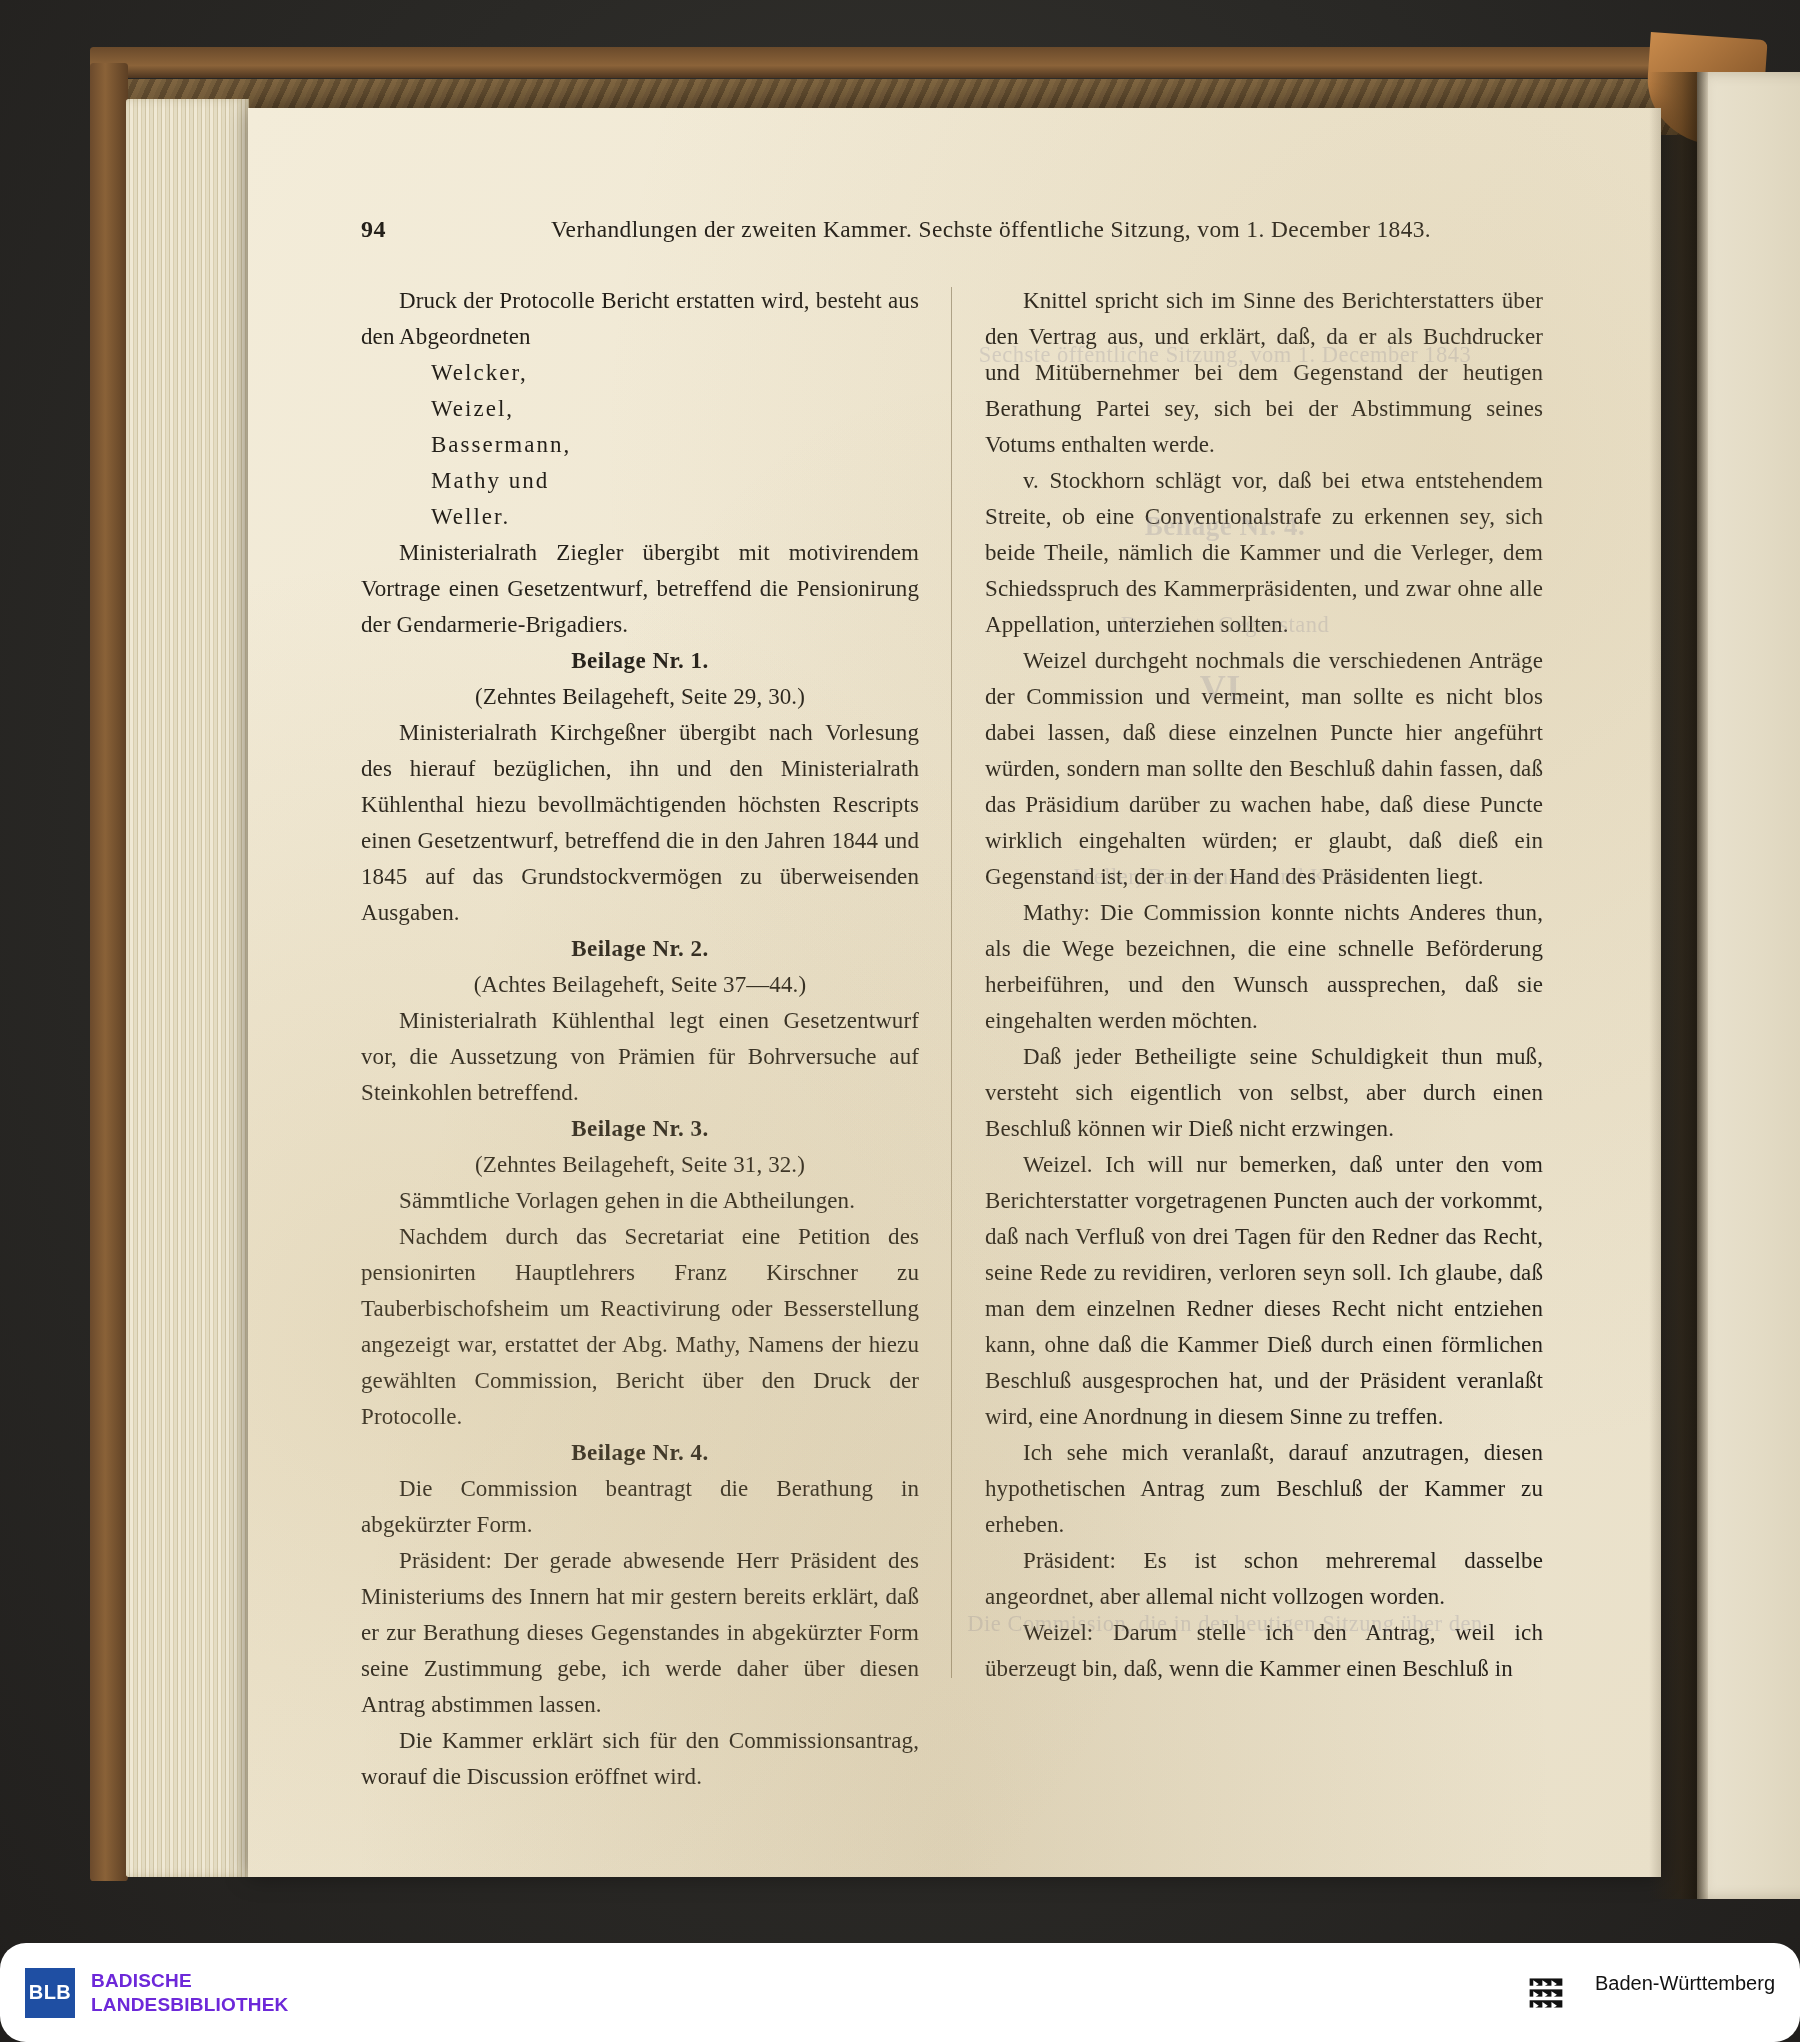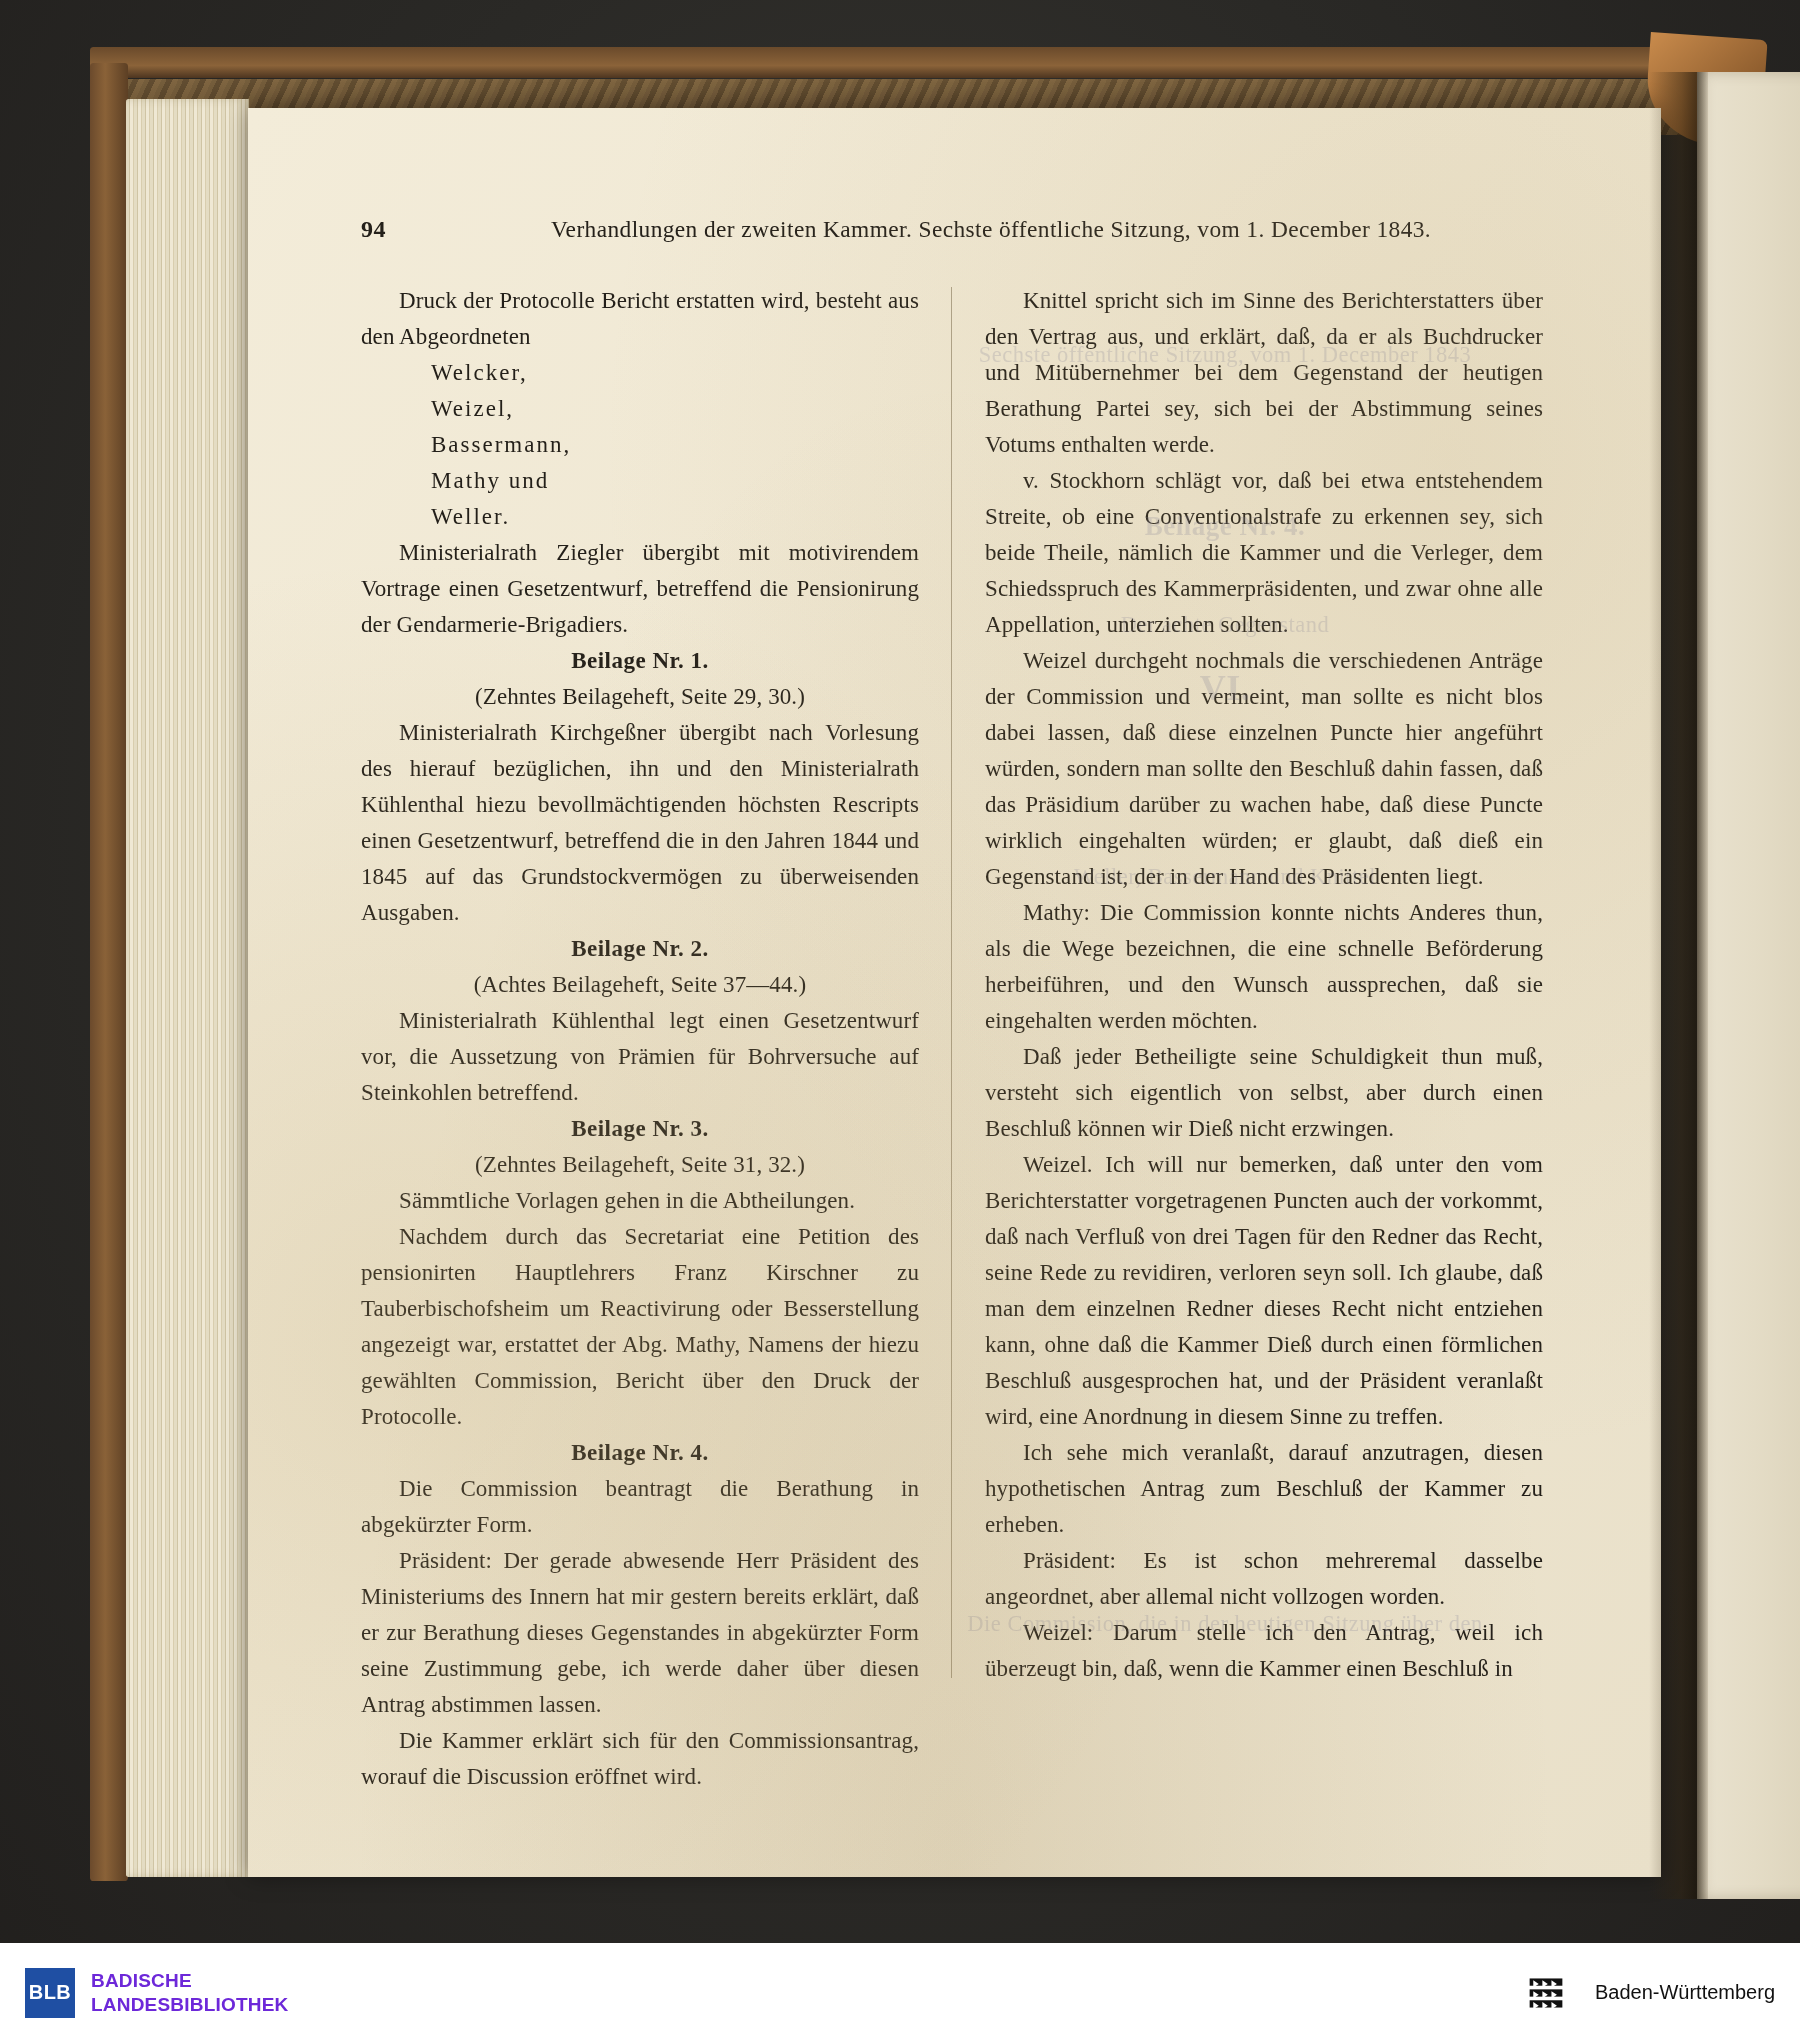--- a/index.html
+++ b/index.html
@@ -227,41 +227,42 @@
     left: 0;
     bottom: 0;
     width: 1800px;
     height: 99px;
     background: #ffffff;
     display: flex;
     align-items: center;
     justify-content: space-between;
     padding: 0 25px;
     box-sizing: border-box;
+    border-radius: 26px;
   }
   .blb-left { display: flex; align-items: center; gap: 16px; }
   .blb-logo {
     width: 50px; height: 50px;
     background: #1f4fa3;
     color: #fff;
     font-family: "Liberation Sans", sans-serif;
     font-size: 20px;
     font-weight: 700;
     display: flex; align-items: center; justify-content: center;
     letter-spacing: 0.5px;
   }
   .blb-name {
     font-family: "Liberation Sans", sans-serif;
     font-size: 19px;
     line-height: 23.4px;
     color: #6d28d9;
     font-weight: 700;
     letter-spacing: 0.2px;
   }
-  .blb-right { display: flex; align-items: center; gap: 28px; }
+  .blb-right { display: flex; align-items: flex-start; gap: 28px; }
   .bw-crest {
     width: 41px; height: 41px;
     display: flex; align-items: center; justify-content: center;
   }
   .bw-text {
     font-family: "Liberation Sans", sans-serif;
     font-size: 20px;
     color: #111;
   }
 </style>

